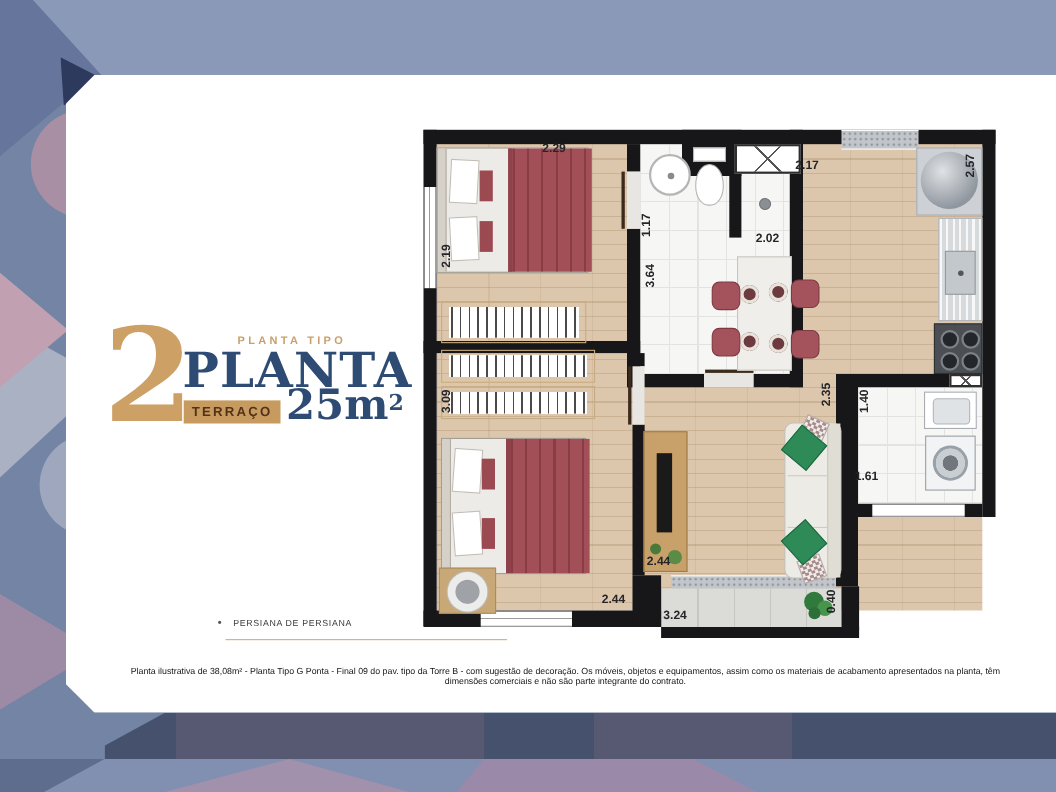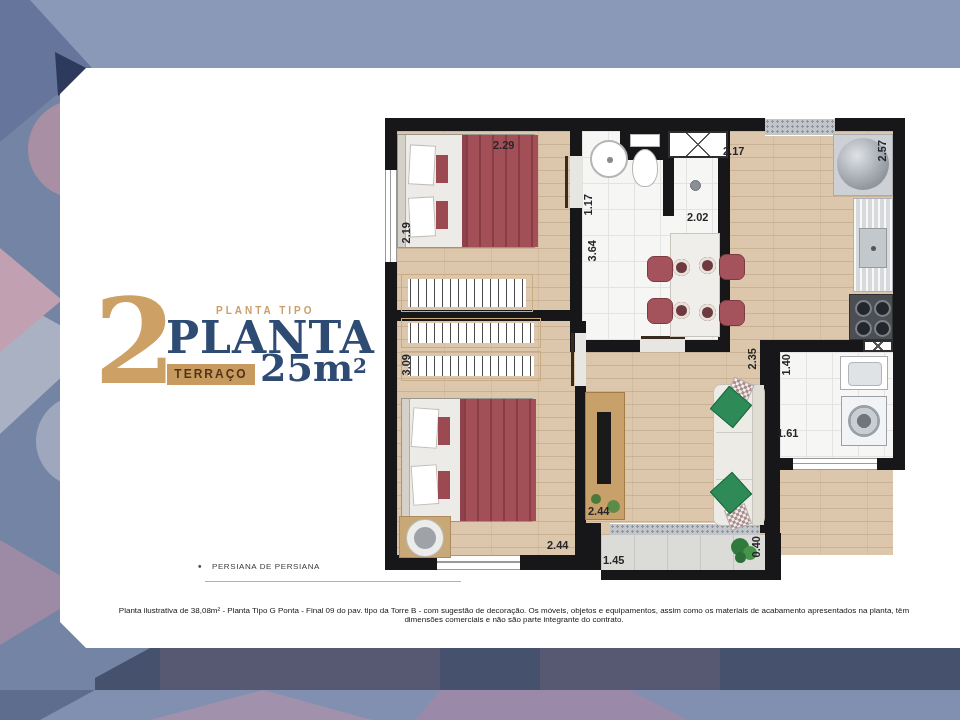--- a/index.html
+++ b/index.html
@@ -210,28 +210,28 @@
     <div class="abs" style="left:7px;top:5px;width:32px;height:22px;background:#dfe3e5;border:1px solid #b2b6ba;border-radius:4px;"></div>
   </div>
   <div class="abs" style="left:456px;top:278px;width:46px;height:50px;background:#f2f3f4;border:1px solid #9aa0a6;box-sizing:border-box;">
     <div class="abs" style="left:6px;top:8px;width:32px;height:32px;border-radius:50%;background:radial-gradient(#70767c 30%,#c9ced2 32% 58%,#98a0a8 60%);"></div>
   </div>
 
   <div class="plant-dot" style="left:346px;top:420px;width:18px;height:18px;background:#2F7A3C;"></div>
   <div class="plant-dot" style="left:358px;top:428px;width:14px;height:14px;background:#47954D;"></div>
   <div class="plant-dot" style="left:350px;top:434px;width:11px;height:11px;background:#2E6E38;"></div>
 
-  <span class="dim" style="left:108px;top:22px;">2.29</span>
+  <span class="dim" style="left:108px;top:12px;">2.29</span>
   <span class="dim v" style="left:198px;top:76px;">1.17</span>
   <span class="dim" style="left:302px;top:94px;">2.02</span>
   <span class="dim" style="left:338px;top:28px;">2.17</span>
   <span class="dim v" style="left:492px;top:22px;">2.57</span>
   <span class="dim v" style="left:16px;top:104px;">2.19</span>
   <span class="dim v" style="left:202px;top:122px;">3.64</span>
   <span class="dim v" style="left:16px;top:236px;">3.09</span>
   <span class="dim v" style="left:362px;top:230px;">2.35</span>
   <span class="dim v" style="left:396px;top:236px;">1.40</span>
   <span class="dim" style="left:392px;top:310px;text-align:center;">1.61</span>
   <span class="dim" style="left:203px;top:388px;">2.44</span>
   <span class="dim" style="left:162px;top:422px;">2.44</span>
-  <span class="dim" style="left:218px;top:437px;">1.45</span>
+  <span class="dim" style="left:218px;top:437px;">3.24</span>
   <span class="dim v" style="left:366px;top:418px;">0.40</span>
 </div>
 
 </body></html>

